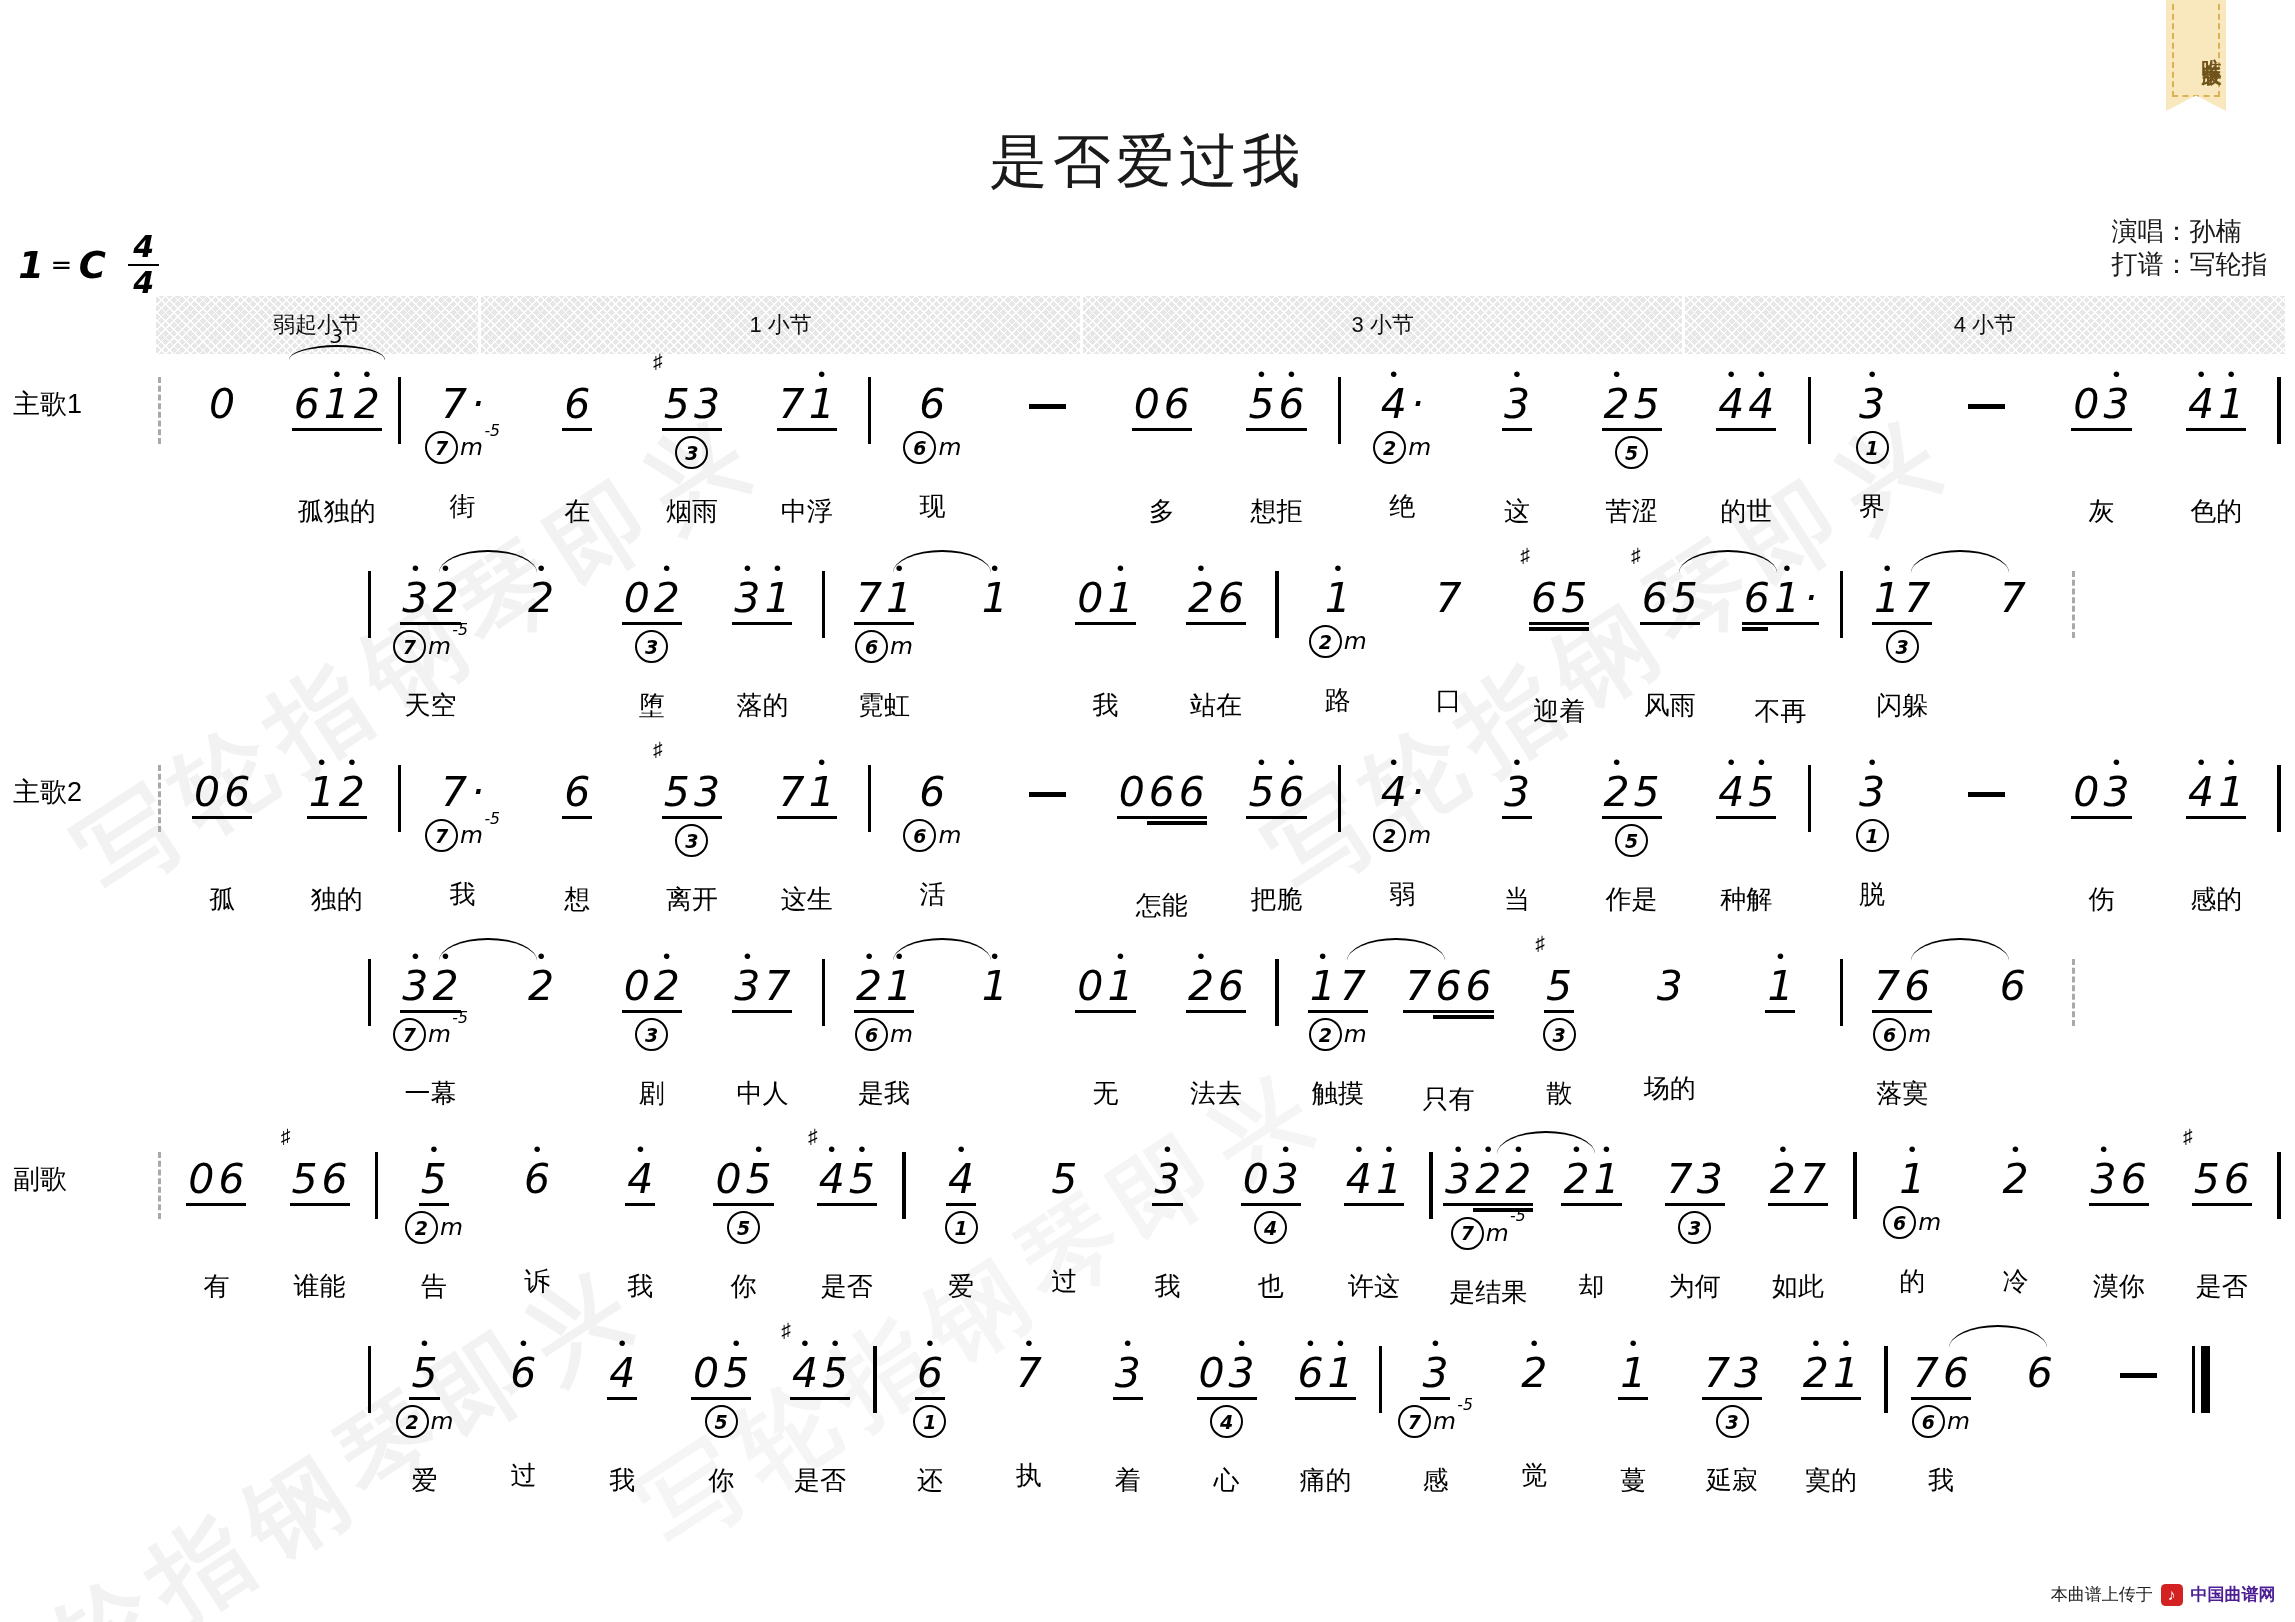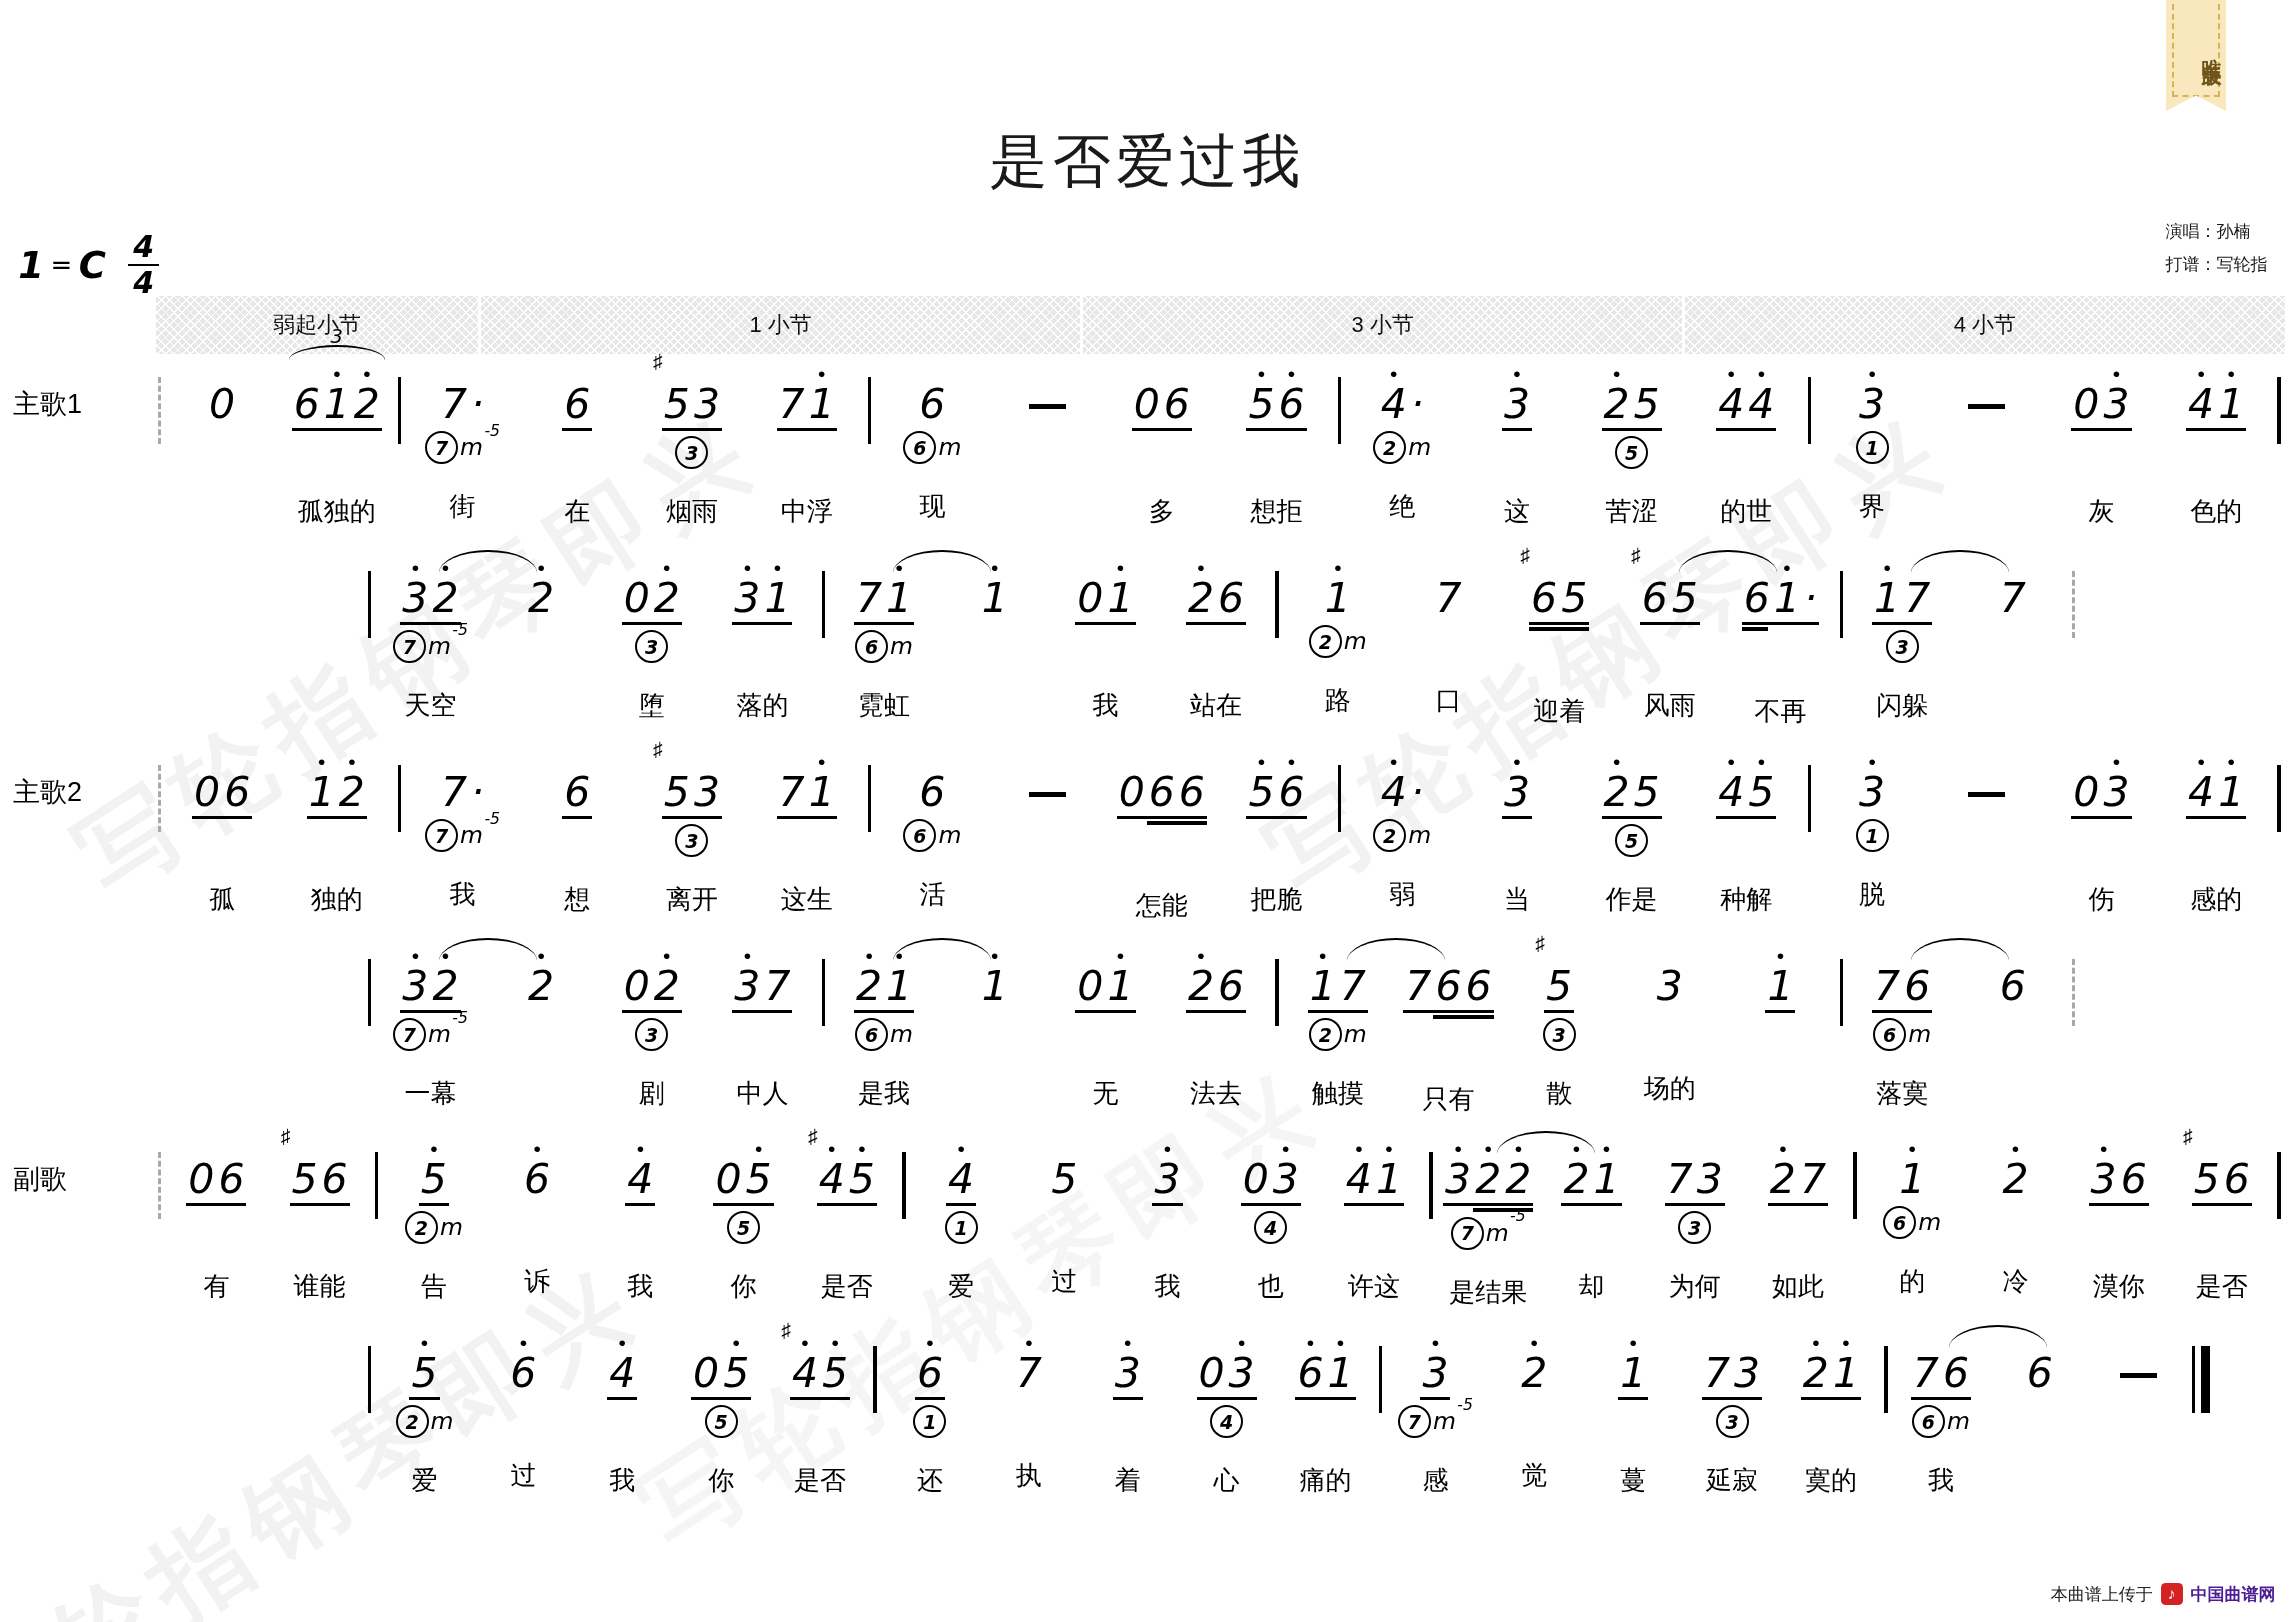--- a/index.html
+++ b/index.html
@@ -30,21 +30,21 @@
   }
   
   .title{position:absolute;top:123px;left:0;width:100%;text-align:center;
     font-size:58px;letter-spacing:5.2px;color:#1a1a1a;}
   .keysig{position:absolute;left:18.3px;top:230px;display:flex;align-items:center;
     font-style:italic;font-weight:600;font-size:37px;font-family:"DejaVu Sans",sans-serif;}
   .keysig .eq{font-size:26px;margin:0 6.5px;font-weight:400;}
   .meter{display:inline-flex;flex-direction:column;align-items:center;margin-left:22px;
     font-size:30px;font-weight:700;line-height:34px;}
   .meter .mtop{border-bottom:2.6px solid #000;padding:0 5.2px;}
-  .credits{position:absolute;right:27.5px;top:215px;font-size:17px;line-height:33px;color:#1a1a1a;}
+  .credits{position:absolute;right:27.5px;top:215px;font-size:26px;line-height:33px;color:#1a1a1a;}
   
   .mheaders{position:absolute;left:156px;right:10.5px;top:296px;display:flex;gap:3px;}
   .mh{
     flex:4;height:58px;display:flex;align-items:center;justify-content:center;
     font-size:22px;color:#111;
     background-color:#e7e7e7;
     background-image:repeating-linear-gradient(45deg,#ffffff 0 1.3px,transparent 1.3px 5.9px),
                      repeating-linear-gradient(135deg,#ffffff 0 1.3px,transparent 1.3px 5.9px);
   }
   .mh:first-child{flex:2.15;}
@@ -79,21 +79,21 @@
   .csup{font-size:15.7px;position:relative;top:-10.5px;margin-left:1.3px;}
   .lyric{font-size:26px;height:35px;white-space:nowrap;color:#000;}
   .dashnote{width:37px;height:4.6px;background:#000;margin-top:38px;}
   .tie{position:absolute;top:-10.5px;left:58%;width:98px;height:21px;
     border-top:2.6px solid #000;border-radius:50% 50% 0 0 / 100% 100% 0 0;}
   .trip{position:absolute;top:-41px;left:8%;right:8%;text-align:center;
     font-size:19.6px;font-style:italic;font-family:"DejaVu Sans",sans-serif;}
   .trip-arc{height:13px;border-top:2px solid #000;border-radius:50% 50% 0 0 / 100% 100% 0 0;
     margin-top:-2.6px;}
   
-  .footer{position:absolute;right:19.6px;bottom:17px;display:flex;align-items:flex-start;gap:7.9px;}
+  .footer{position:absolute;right:19.6px;bottom:17px;display:flex;align-items:flex-end;gap:7.9px;}
   .footer .prefix{font-size:17px;color:#222;}
   .sitelogo{width:22px;height:22px;background:#d42222;border-radius:4.6px;color:#fff;
     display:flex;align-items:center;justify-content:center;font-size:15.7px;}
   .sitename{font-size:17px;font-weight:700;color:#4c1d95;}
 </style>
 </head>
 <body>
 
 <div class="watermark" style="left:26px;top:589px;">写轮指钢琴即兴</div>
 <div class="watermark" style="left:1217px;top:589px;">写轮指钢琴即兴</div>

